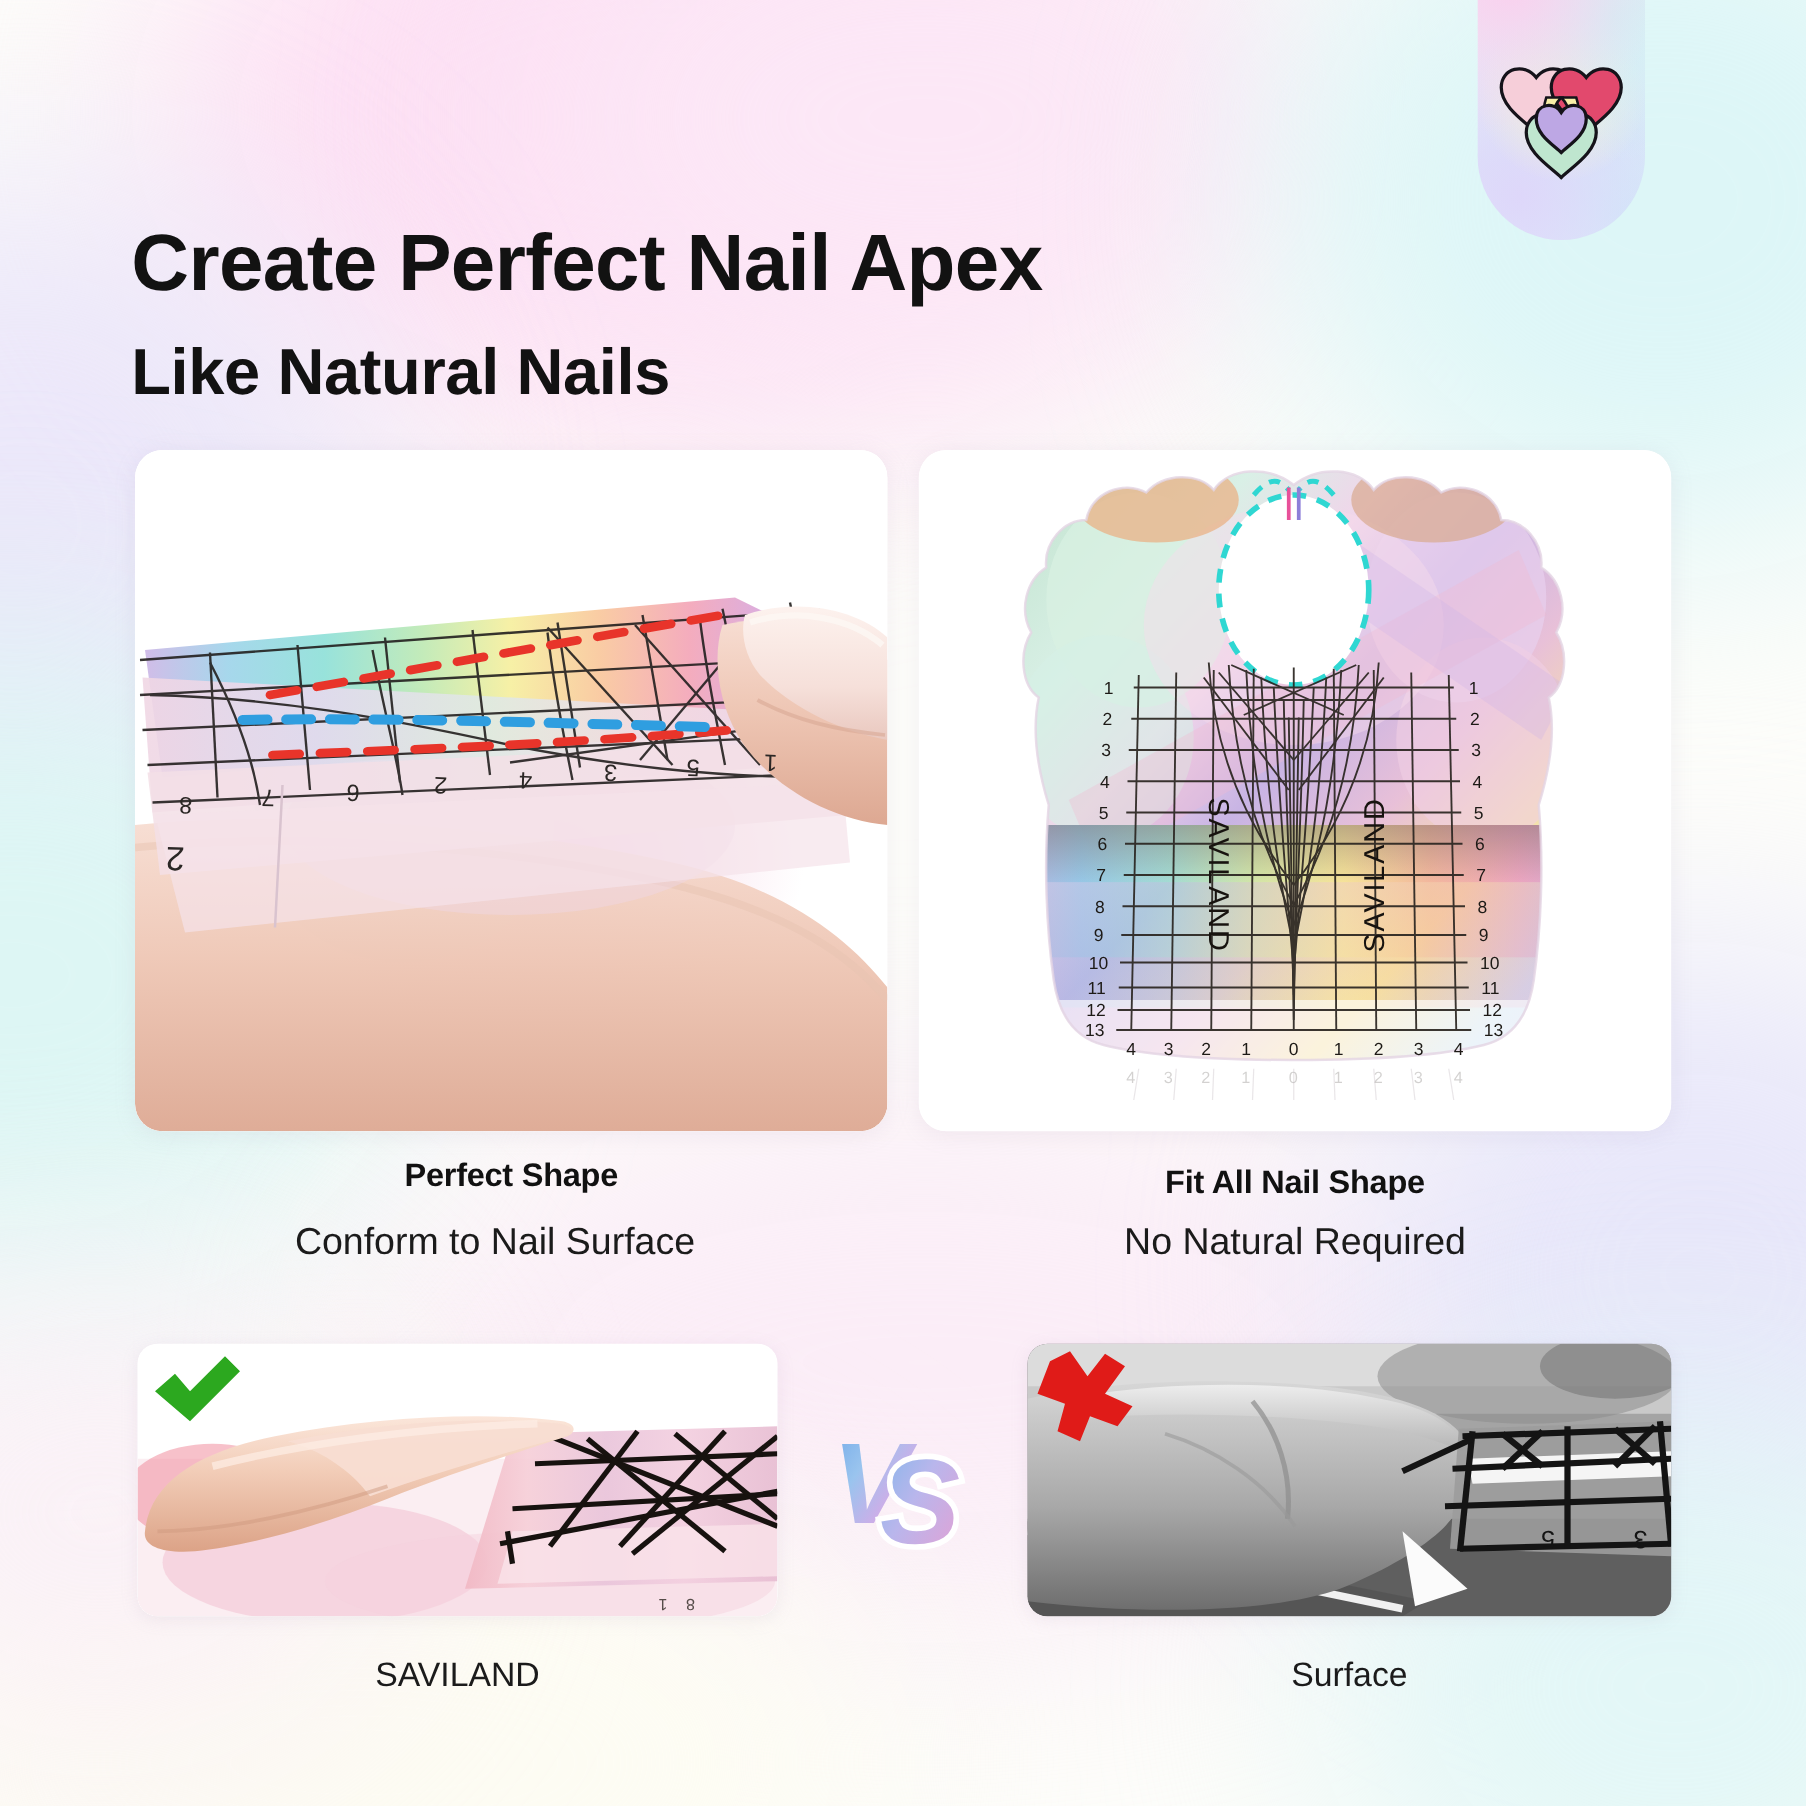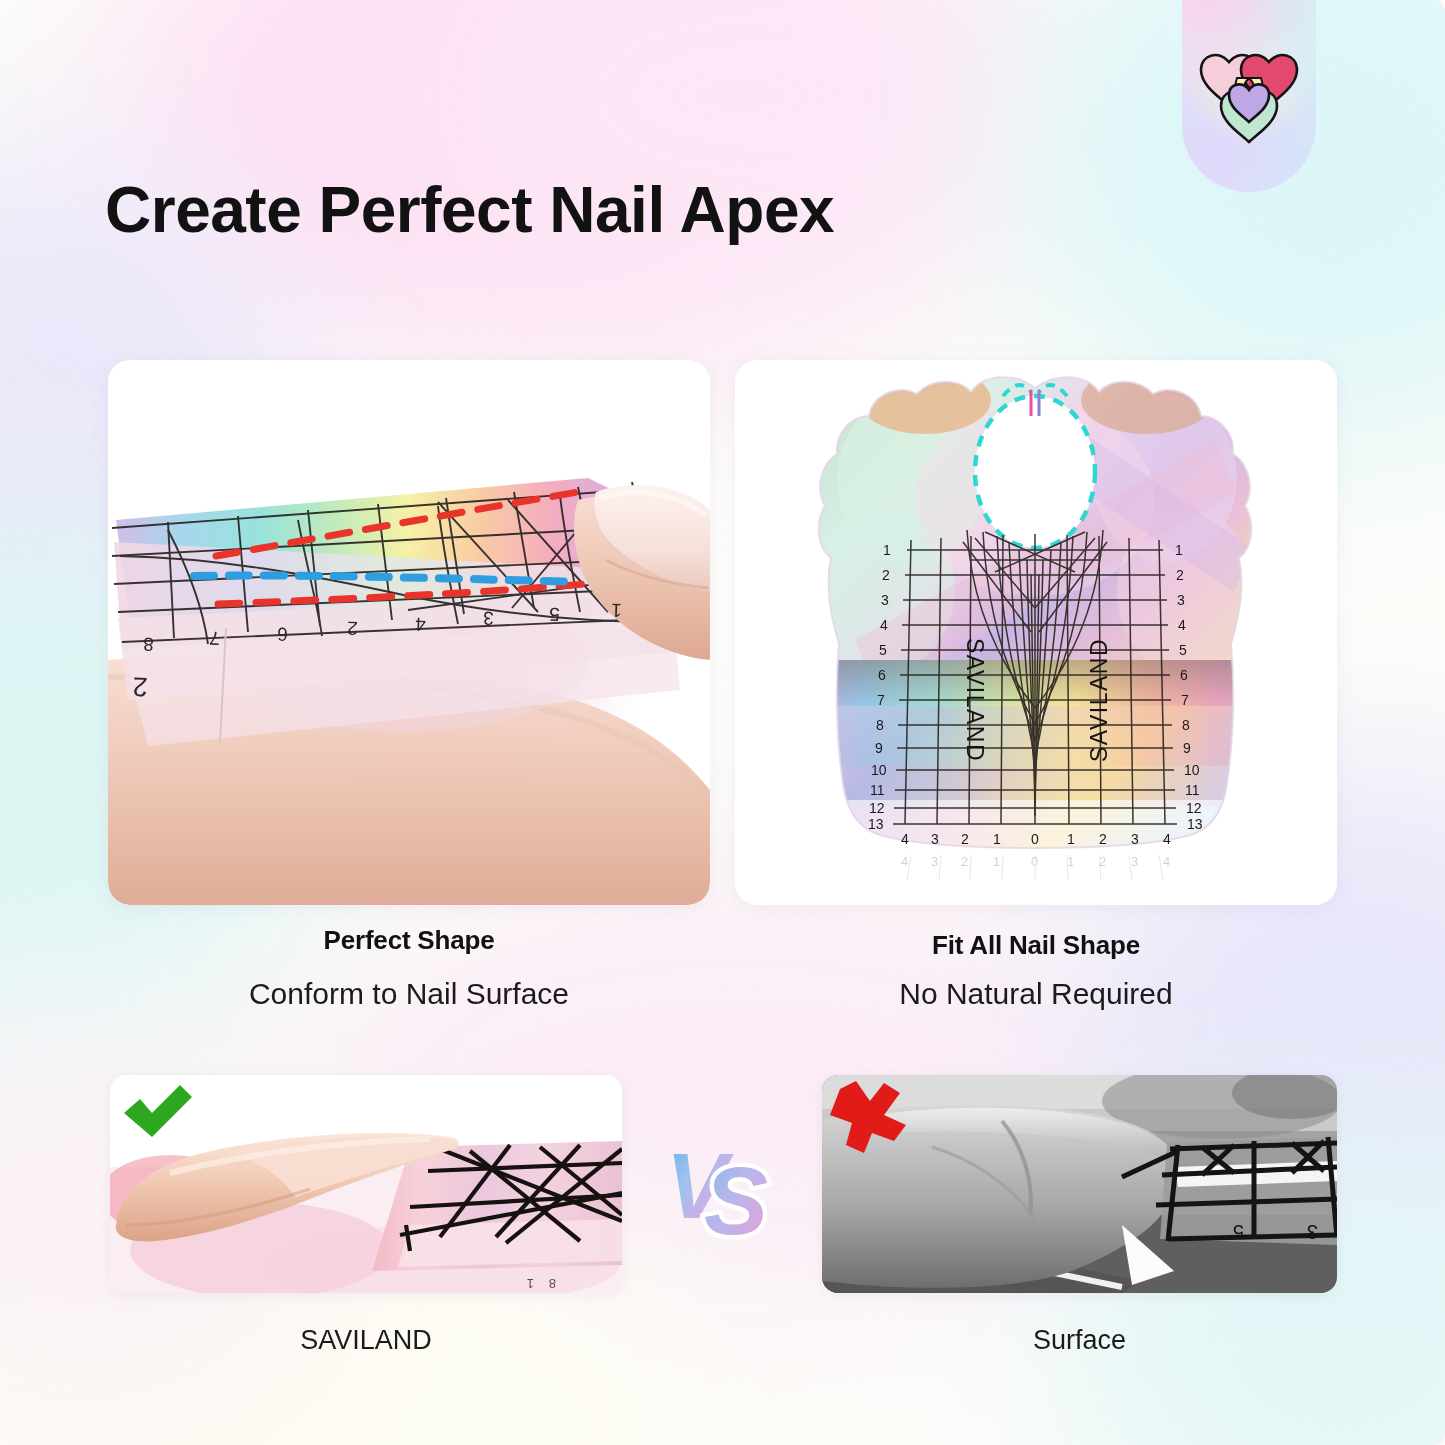--- a/index.html
+++ b/index.html
@@ -3,21 +3,21 @@
 <meta charset="utf-8">
 <style>
   * { margin:0; padding:0; box-sizing:border-box; }
   html,body { width:1445px; height:1445px; }
   body {
     font-family:"Liberation Sans", sans-serif;
     position:relative; overflow:hidden;
     background:#fdfcfa;
   }
   #stage {
-    position:absolute; inset:0; width:1445px; height:1445px; overflow:hidden;border-radius:11px;
+    position:absolute; inset:0; width:1445px; height:1445px; overflow:hidden;
   }
   
   .bg-base { position:absolute; inset:0; background:#fdfdfa; }
   .bg-blob { position:absolute; border-radius:50%; filter:blur(90px); }
   .bg-pink-top   { left:120px;  top:-180px; width:820px;  height:540px;  background:rgba(253,222,243,.95); }
   .bg-pink-top2  { left:420px;  top:-120px; width:640px;  height:430px;  background:rgba(252,232,246,.9); }
   .bg-cyan-tr    { left:1020px; top:-120px; width:620px;  height:560px;  background:rgba(219,245,247,.95); }
   .bg-lav-left   { left:-260px; top:140px;  width:560px;  height:560px;  background:rgba(229,224,249,.75); }
   .bg-mint-left  { left:-300px; top:520px;  width:620px;  height:520px;  background:rgba(219,246,243,.95); }
   .bg-pink-mid   { left:300px;  top:880px;  width:880px;  height:420px;  background:rgba(250,232,246,.8); }
@@ -62,21 +62,21 @@
 
   .cap-title {
     position:absolute; font-size:26px; font-weight:bold; color:#111;
     text-align:center; width:602px; letter-spacing:-0.2px;
   }
   .cap-sub {
     position:absolute; font-size:30px; color:#1b1b1b;
     text-align:center; width:602px;
   }
   #cap1-t { left:108px; top:925px; }
-  #cap1-s { left:108px; top:977px; }
+  #cap1-s { left:95px; top:977px; }
   #cap2-t { left:735px; top:930px; }
   #cap2-s { left:735px; top:977px; }
 
   
   #cmp-left {
     position:absolute; left:110px; top:1075px; width:512px; height:218px;
     background:#fff; border-radius:16px; overflow:hidden;
     box-shadow:0 3px 14px rgba(160,150,180,.13);
   }
   #cmp-right {
@@ -122,20 +122,21 @@
 
       <path d="M68 36 C72 48,70 62,60 70 C66 58,64 44,56 36 Z" fill="#f8efa8" stroke="#15131a" stroke-width="2"></path>
 
       <path d="M56 56 C47 44,28 48,28 64 C28 80,48 92,56 100 C64 92,84 80,84 64 C84 48,65 44,56 56 Z" fill="#bfe6cf" stroke="#15131a" stroke-width="2.6"></path>
 
       <path d="M56 48 C50 39,36 41,36 53 C36 66,50 74,56 80 C62 74,76 66,76 53 C76 41,62 39,56 48 Z" fill="#bda7e4" stroke="#15131a" stroke-width="2.6"></path>
     </svg>
   </div>
 
   <div class="headline">Create Perfect Nail Apex</div>
+  <div class="subhead">Like Natural Nails</div>
 
   <div class="card" id="card-left">
     <svg width="602" height="545" viewBox="0 0 602 545">
       <defs>
         <linearGradient id="holoStrip" x1="0" y1="0" x2="1" y2="0">
           <stop offset="0%" stop-color="#cdb7e6"></stop>
           <stop offset="12%" stop-color="#9fd4ea"></stop>
           <stop offset="26%" stop-color="#8fe0d8"></stop>
           <stop offset="40%" stop-color="#bde9b4"></stop>
           <stop offset="53%" stop-color="#f6ef9e"></stop>

